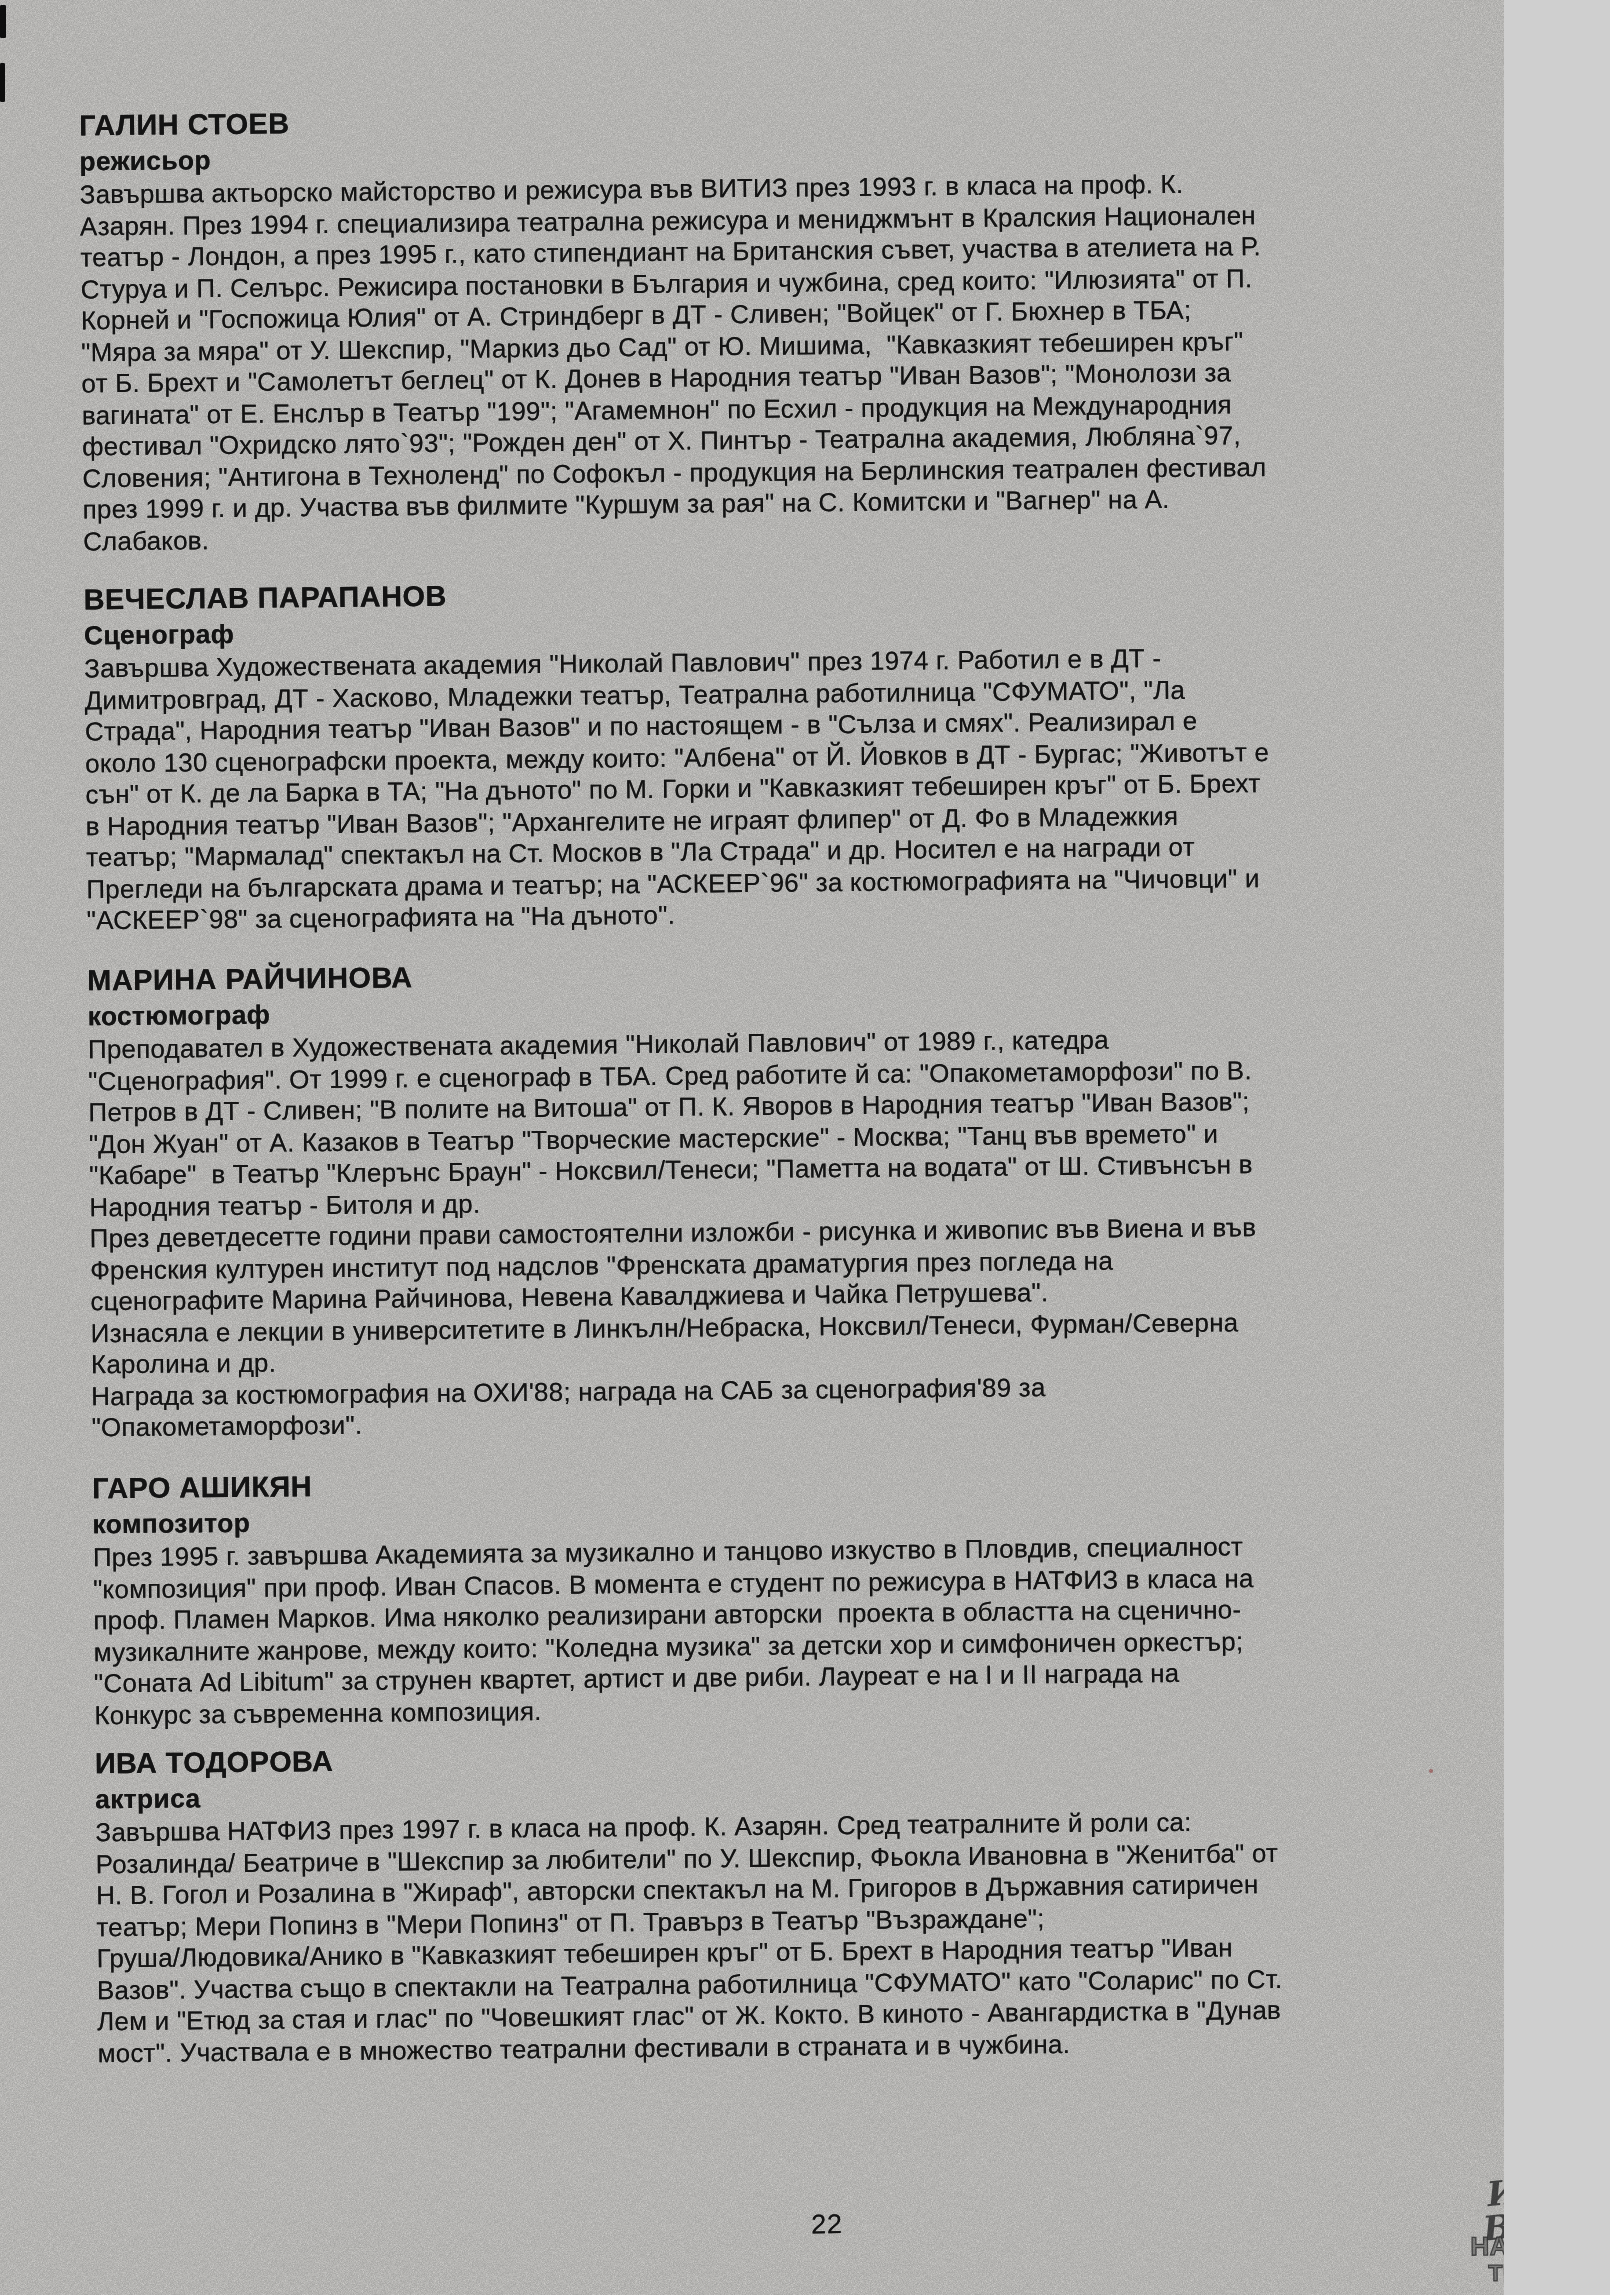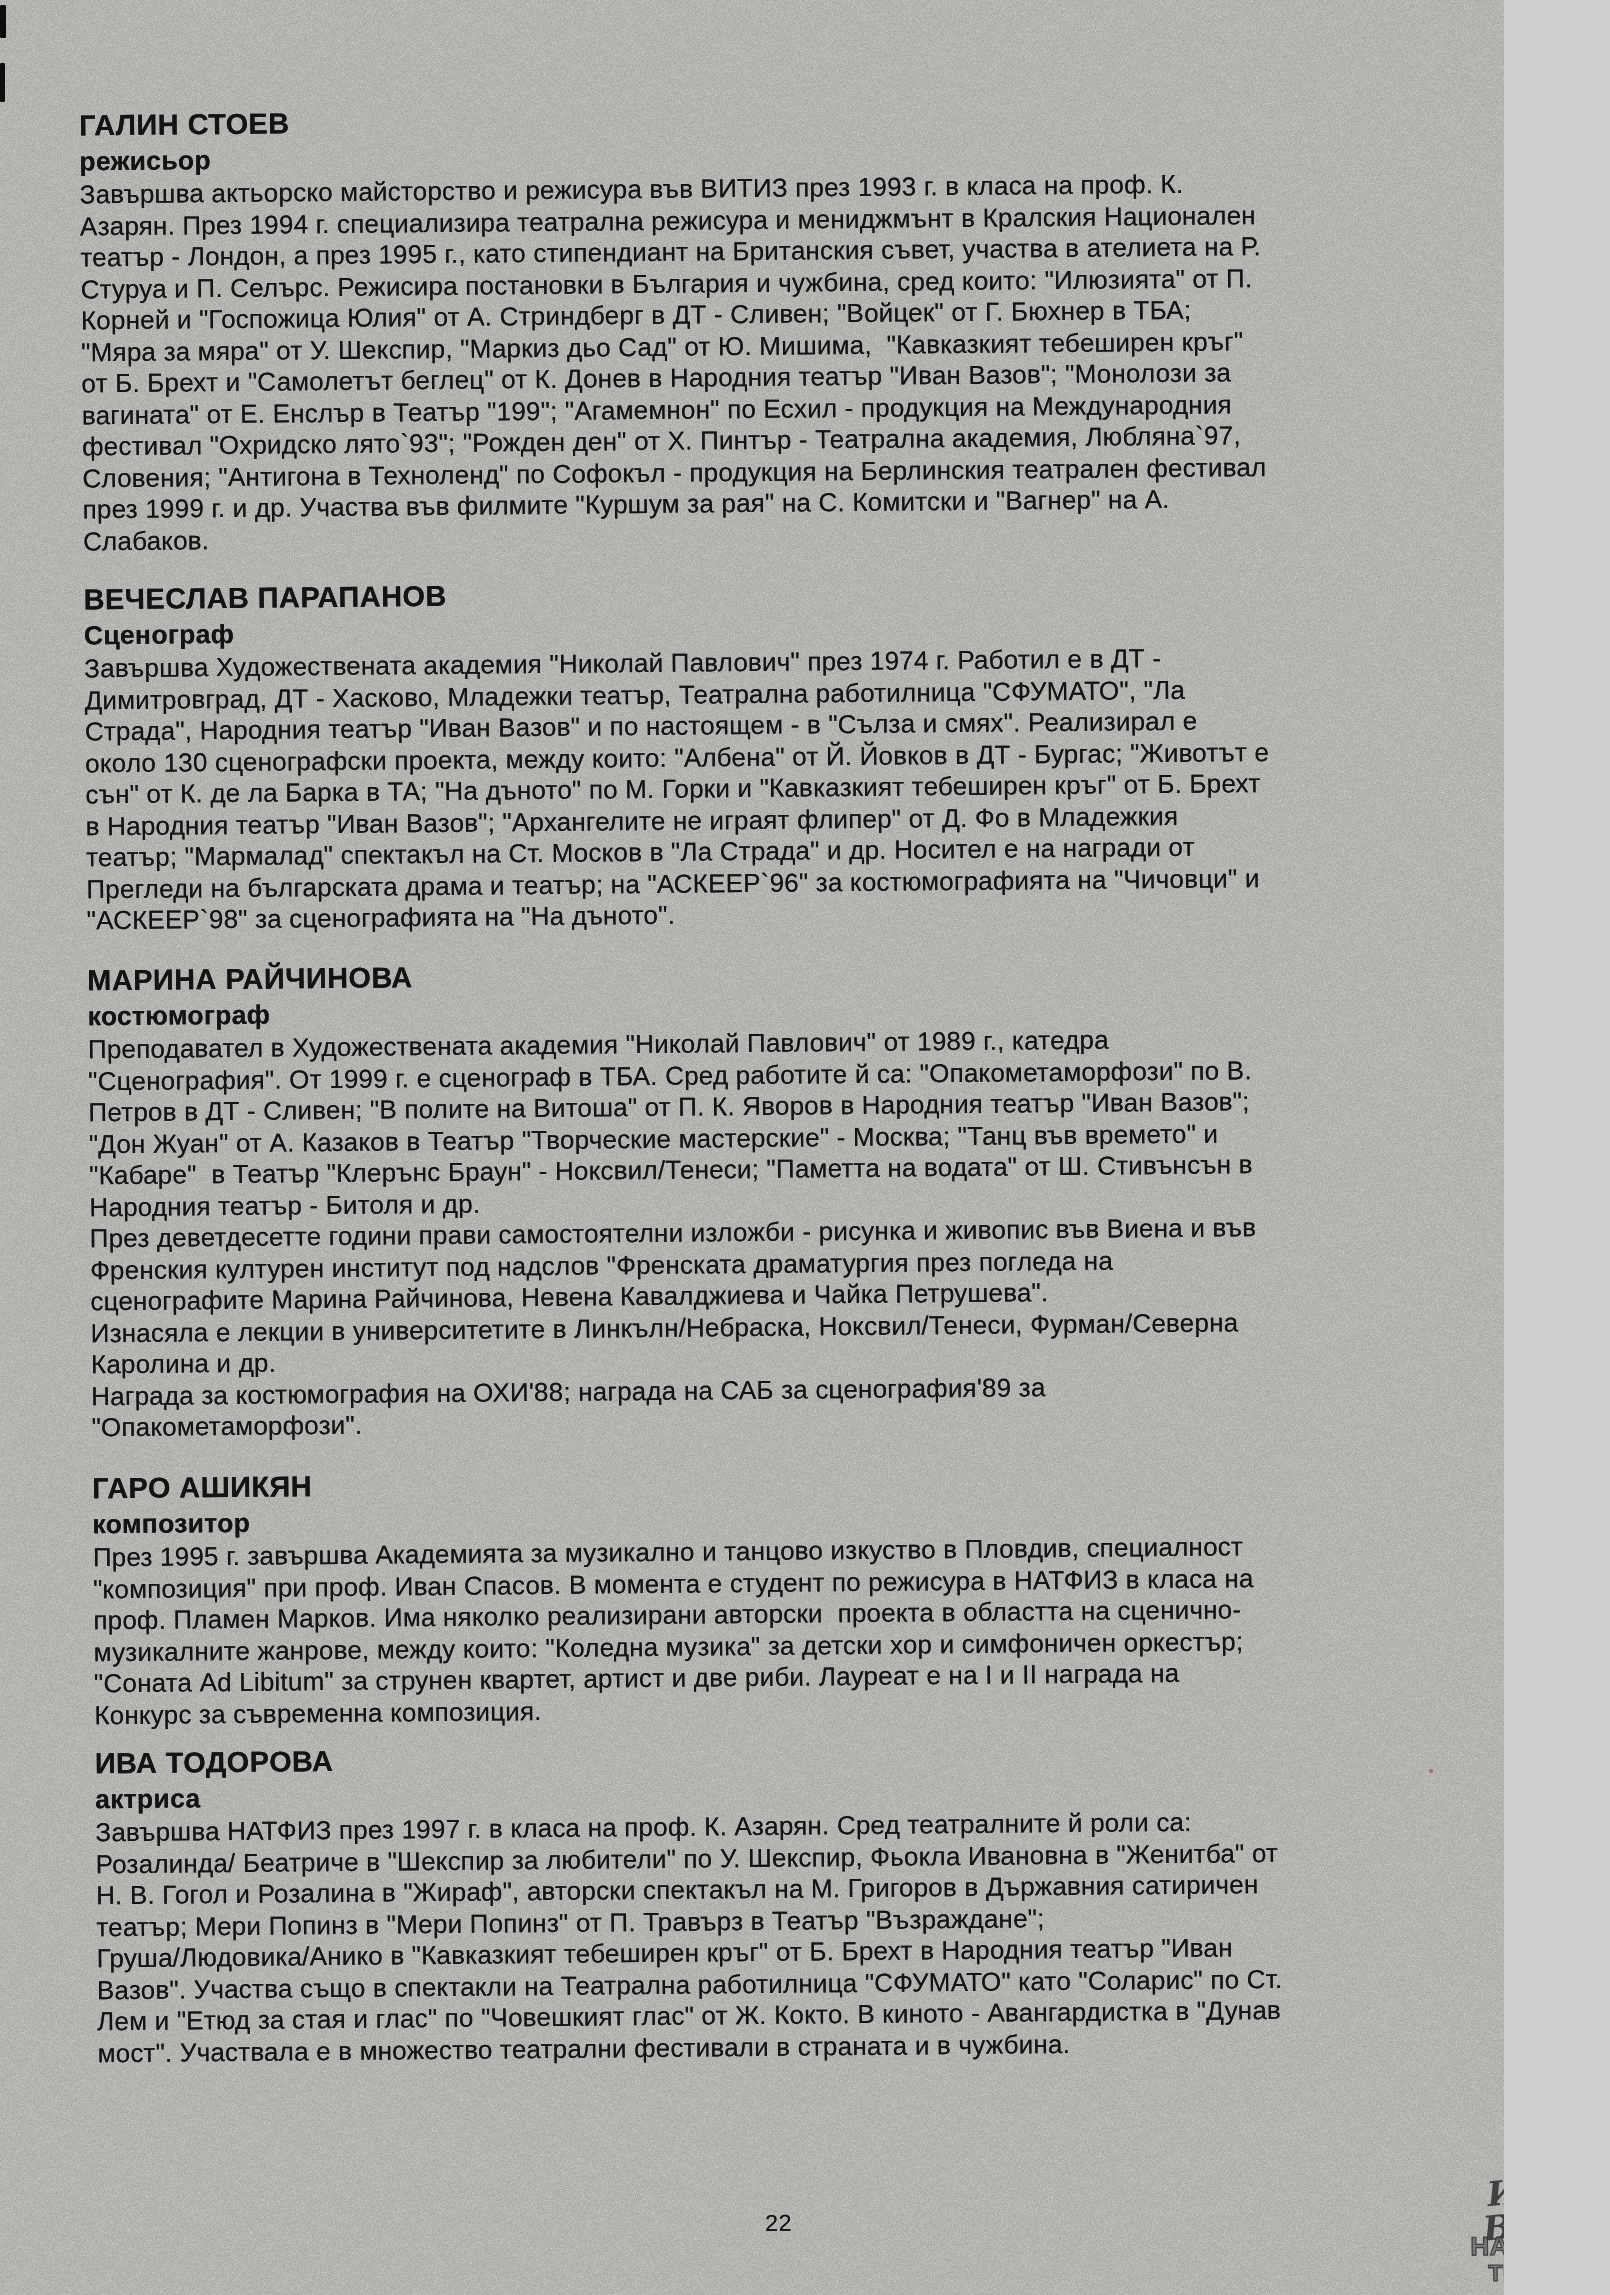--- a/index.html
+++ b/index.html
@@ -12,21 +12,21 @@
     transform:rotate(-0.55deg);transform-origin:50% 55%;}
   section{position:absolute;left:90px;width:1475px;}
   .s1{top:101px}.s2{top:575px}.s3{top:956px}.s4{top:1464px}.s5{top:1739px}
   .person-name{margin:0;font-size:29px;line-height:37px;font-weight:bold;letter-spacing:0.4px;
     text-shadow:0 0 0.4px rgba(10,10,10,.8);}
   .person-role{font-size:26.5px;line-height:35px;font-weight:bold;letter-spacing:0.3px;
     text-shadow:0 0 0.4px rgba(10,10,10,.8);}
   .bio-text{margin:0;}
   .line{font-size:26px;line-height:31.5px;letter-spacing:0.2px;white-space:pre;
     text-shadow:0 0 0.4px rgba(15,15,15,.75);}
-  .pageno{position:absolute;left:756px;top:2210px;font-size:23px;letter-spacing:0.6px;
+  .pageno{position:absolute;left:802px;top:2210px;font-size:27px;letter-spacing:0.6px;
     text-shadow:0 0 0.4px rgba(15,15,15,.8);}
   .logo{position:absolute;left:1458px;top:2180px;width:139px;text-align:center;line-height:1;}
   .logo-script{font-family:"DejaVu Serif",serif;font-style:italic;font-weight:bold;
     font-size:34px;color:#3c3c3c;transform:rotate(-5deg);margin-bottom:-7.6px;
     letter-spacing:-1.3px;opacity:.85;}
   .logo-caps1{font-size:26px;font-weight:bold;letter-spacing:0.6px;color:#9a9a98;
     -webkit-text-stroke:1.3px #454545;opacity:.9;}
   .logo-caps2{font-size:23px;font-weight:bold;letter-spacing:0.6px;color:#9a9a98;
     -webkit-text-stroke:1.3px #454545;margin-top:2.5px;opacity:.9;}
   .edge-mark{position:absolute;background:#121212;border-radius:1.3px;}

